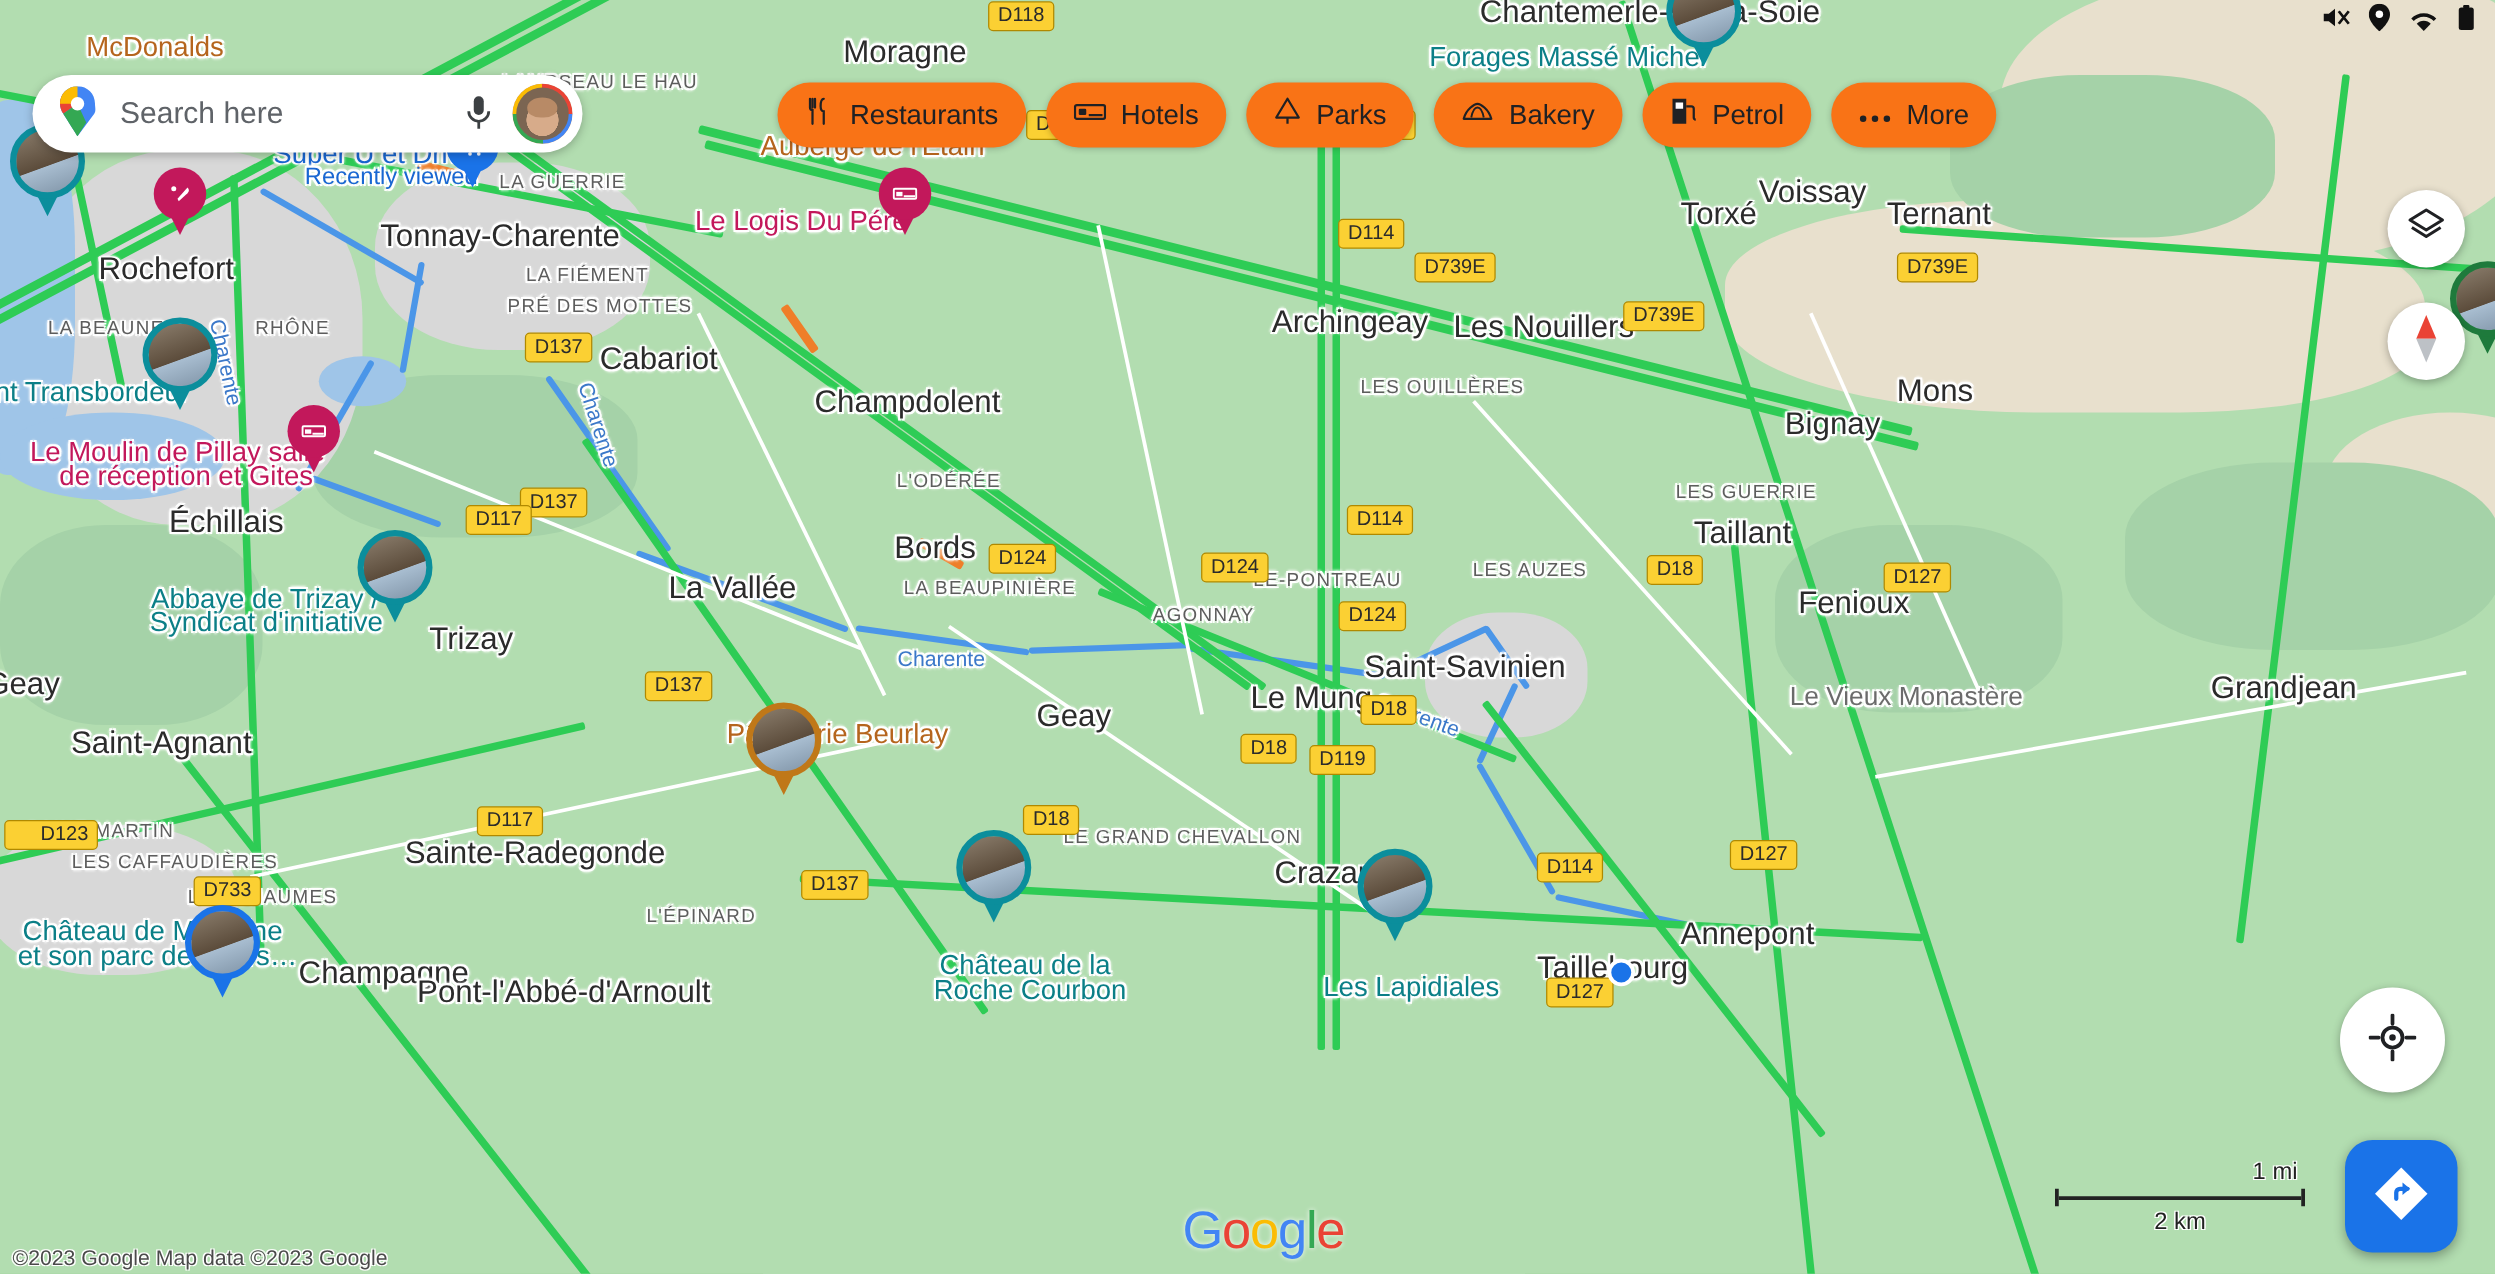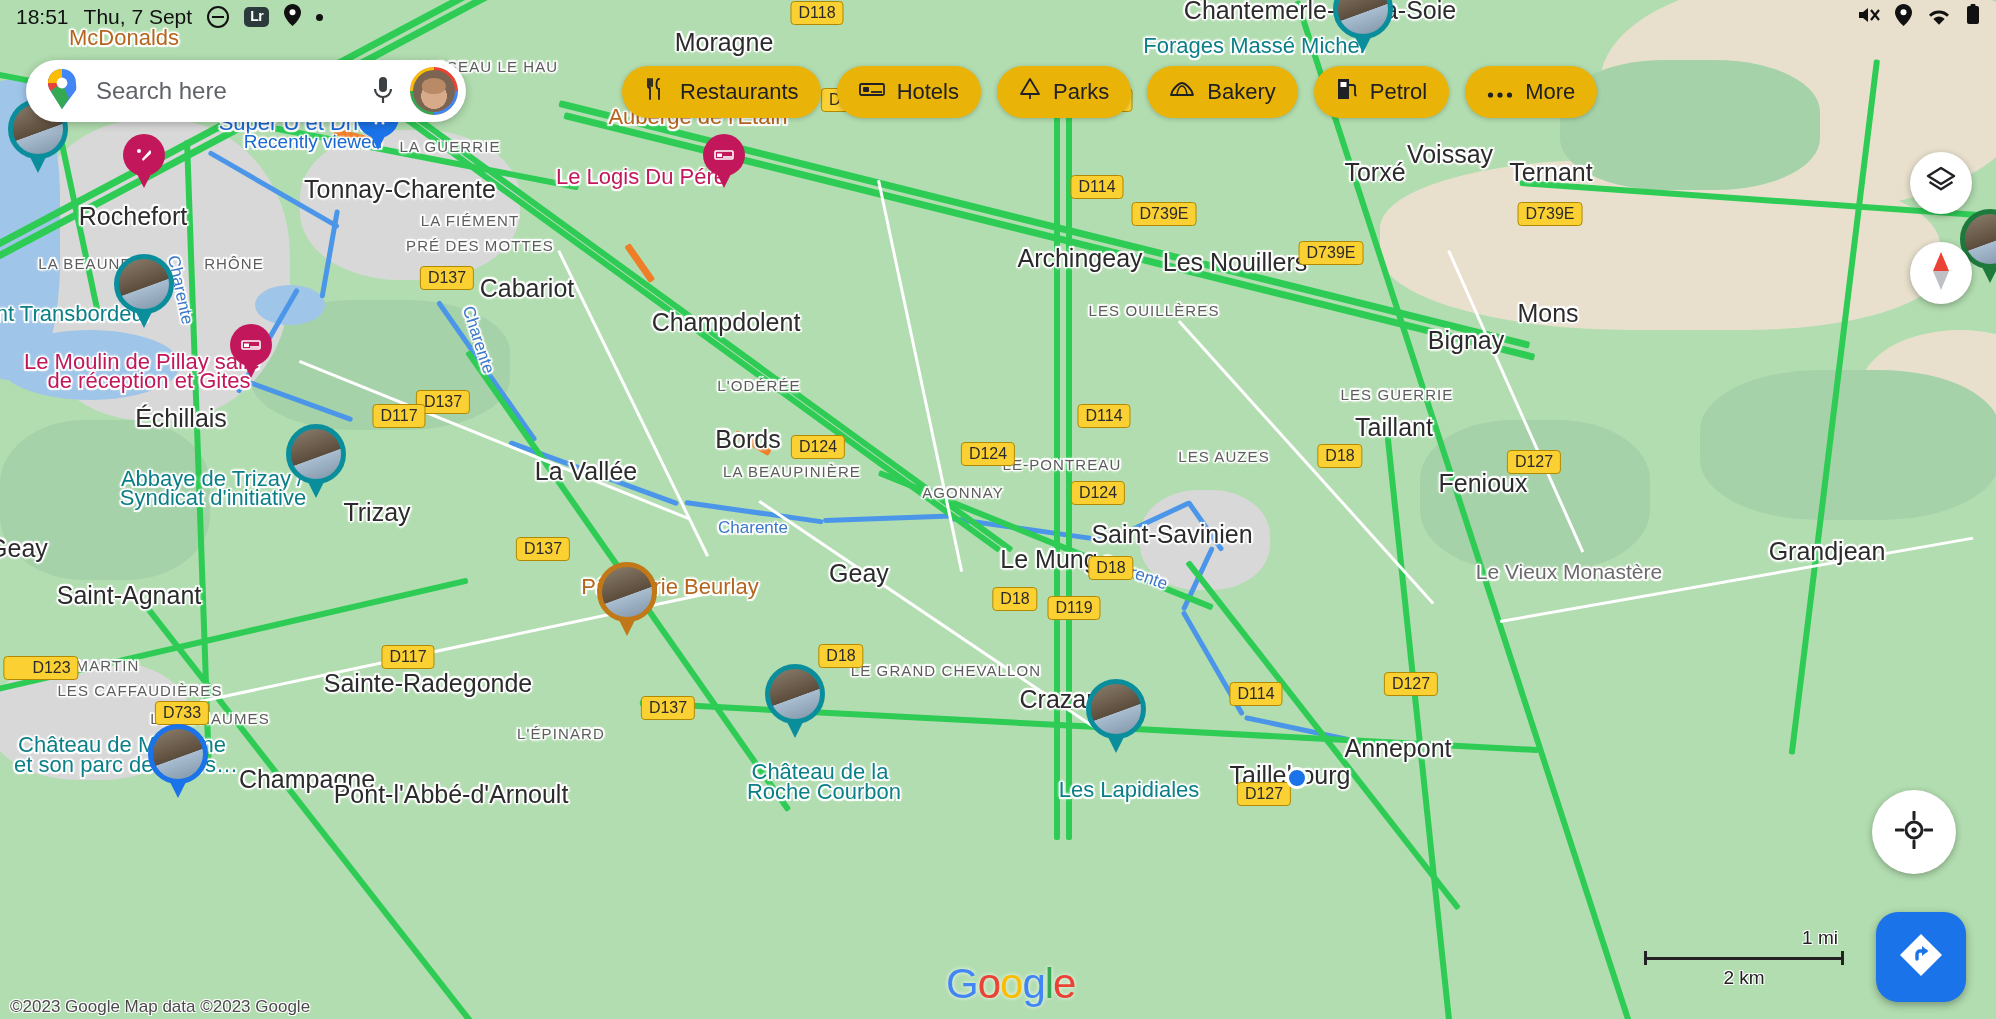--- a/index.html
+++ b/index.html
@@ -70,21 +70,21 @@
     position:relative; background:#c9a083; }
   #avatar .ringa{ position:absolute; inset:0; border-radius:50%;
     background:conic-gradient(#ea4335 0 25%,#4285f4 25% 50%,#34a853 50% 75%,#fbbc04 75% 100%); }
   #avatar .face{ position:absolute; inset:3px; border-radius:50%;
     background:radial-gradient(circle at 50% 62%, #d7ab8a 0 38%, #7b6552 39% 100%); }
   #avatar .face:after{content:"";position:absolute;left:50%;top:20%;transform:translateX(-50%);
     width:58%;height:38%;border-radius:50% 50% 45% 45%;background:#b88a66;}
 
   
   #chips { position:absolute; left:622px; top:66px; display:flex; gap:16px; z-index:30; }
-  .chip { height:52px; background:#eab308; border-radius:26px; display:flex; align-items:center;
+  .chip { height:52px; background:#f97316; border-radius:26px; display:flex; align-items:center;
     gap:12px; padding:0 22px; box-shadow:0 1px 5px rgba(0,0,0,.22);
     font-size:22px; color:#202124; white-space:nowrap; }
   .chip svg { flex:none; }
 
   
   .circ-btn { position:absolute; background:#fff; border-radius:50%;
     box-shadow:0 2px 7px rgba(0,0,0,.3); display:flex; align-items:center; justify-content:center; z-index:25; }
   #layers-btn { right:24px; top:152px; width:62px; height:62px; }
   #compass-btn { right:24px; top:242px; width:62px; height:62px; }
   #mylocation-btn { right:40px; top:790px; width:84px; height:84px; }
@@ -245,21 +245,21 @@
         <div class="lbl pink" style="left: 149px; top: 381px;">de réception et Gites</div>
         <div class="lbl teal" style="left: 60px; top: 314px;">Pont Transbordeur</div>
         <div class="lbl teal" style="left: 212px; top: 479px;">Abbaye de Trizay /</div>
         <div class="lbl teal" style="left: 213px; top: 498px;">Syndicat d'initiative</div>
         <div class="lbl orange" style="left: 670px; top: 587px;">Pâtisserie Beurlay</div>
         <div class="lbl teal" style="left: 820px; top: 772px;">Château de la</div>
         <div class="lbl teal" style="left: 824px; top: 792px;">Roche Courbon</div>
         <div class="lbl teal" style="left: 122px; top: 745px;">Château de Mélusine</div>
         <div class="lbl teal" style="left: 126px; top: 765px;">et son parc de loisirs…</div>
         <div class="lbl teal" style="left: 1129px; top: 790px;">Les Lapidiales</div>
-        <div class="lbl hamlet" style="left: 1525px; top: 572px; font-size: 21px; letter-spacing: 0px; color: rgb(107, 107, 107); margin-left: 44px;">Le Vieux Monastère</div>
+        <div class="lbl hamlet" style="left: 1525px; top: 558px; font-size: 21px; letter-spacing: 0px; color: rgb(107, 107, 107);">Le Vieux Monastère</div>
         <div class="lbl river-lbl" style="left: 180px; top: 290px; transform: translate(-50%, -50%) rotate(78deg);">Charente</div>
         <div class="lbl river-lbl" style="left: 478px; top: 340px; transform: translate(-50%, -50%) rotate(72deg);">Charente</div>
         <div class="lbl river-lbl" style="left: 753px; top: 528px; transform: translate(-50%, -50%) rotate(0deg);">Charente</div>
         <div class="lbl river-lbl" style="left: 1134px; top: 573px; transform: translate(-50%, -50%) rotate(20deg);">Charente</div>
       </div>
     <div id="map-shields">
         <div class="shield" style="left: 817px; top: 13px;">D118</div>
         <div class="shield" style="left: 848px; top: 100px;">D739</div>
         <div class="shield" style="left: 1100px; top: 100px;">D739E</div>
         <div class="shield" style="left: 1097px; top: 187px;">D114</div>
@@ -362,33 +362,20 @@
         </div>
         <div class="photopin" style="left: 178px; top: 800px;">
           <div class="tail" style="border-top-color:#1a73e8;"></div>
           <div class="ring" style="border-color:#1a73e8;background:linear-gradient(160deg,#8c7f6e,#5c4c3b 55%,#a8bdd0 56%,#7f93a6);"></div>
         </div>
         <div style="position: absolute; left: 1297px; top: 778px; width: 22px; height: 22px; border-radius: 50%; background: rgb(26, 115, 232); border: 3px solid rgb(255, 255, 255); transform: translate(-50%, -50%);"></div>
       </div>
   </div>
 
   <div id="statusbar">
-    <div class="sb-left">
-      <span>18:51</span>
-      <span>Thu, 7 Sept</span>
-      <span class="dnd"></span>
-      <span class="lr-badge">Lr</span>
-      <span>
-        <svg width="17" height="22" viewBox="0 0 17 22">
-            <path d="M8.5 0C3.8 0 0 3.8 0 8.5 0 14.9 8.5 22 8.5 22S17 14.9 17 8.5C17 3.8 13.2 0 8.5 0z" fill="#111"></path>
-            <circle cx="8.5" cy="8.3" r="3" fill="#fff"></circle>
-          </svg>
-      </span>
-      <span class="dot-ind"></span>
-    </div>
     <div class="sb-right">
       <span>
         <svg width="24" height="22" viewBox="0 0 24 22">
             <path d="M2 8h4l5-4v14l-5-4H2z" fill="#111"></path>
             <path d="M14 6l8 10M22 6l-8 10" stroke="#111" stroke-width="2.2"></path>
           </svg>
       </span>
       <span>
         <svg width="17" height="22" viewBox="0 0 17 22">
             <path d="M8.5 0C3.8 0 0 3.8 0 8.5 0 14.9 8.5 22 8.5 22S17 14.9 17 8.5C17 3.8 13.2 0 8.5 0z" fill="#111"></path>

